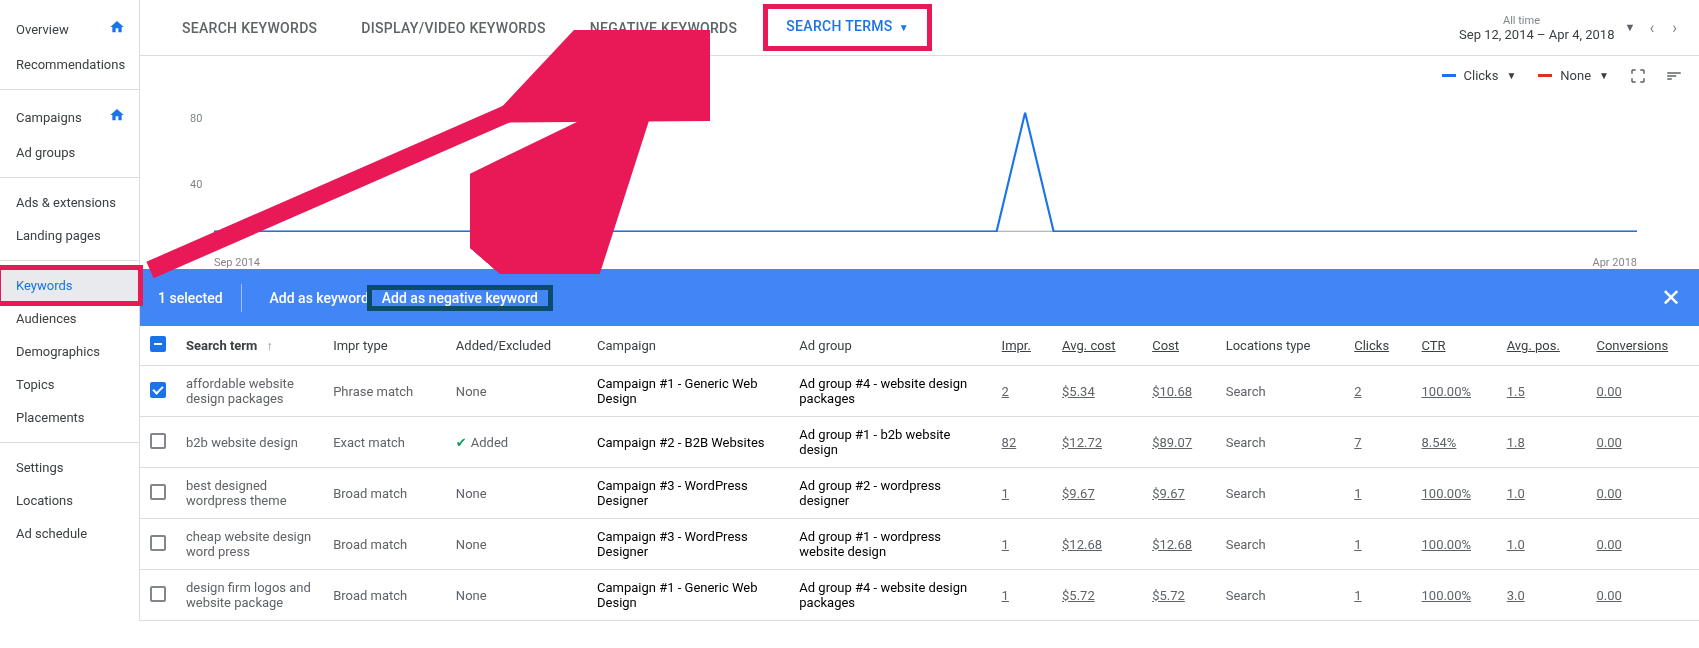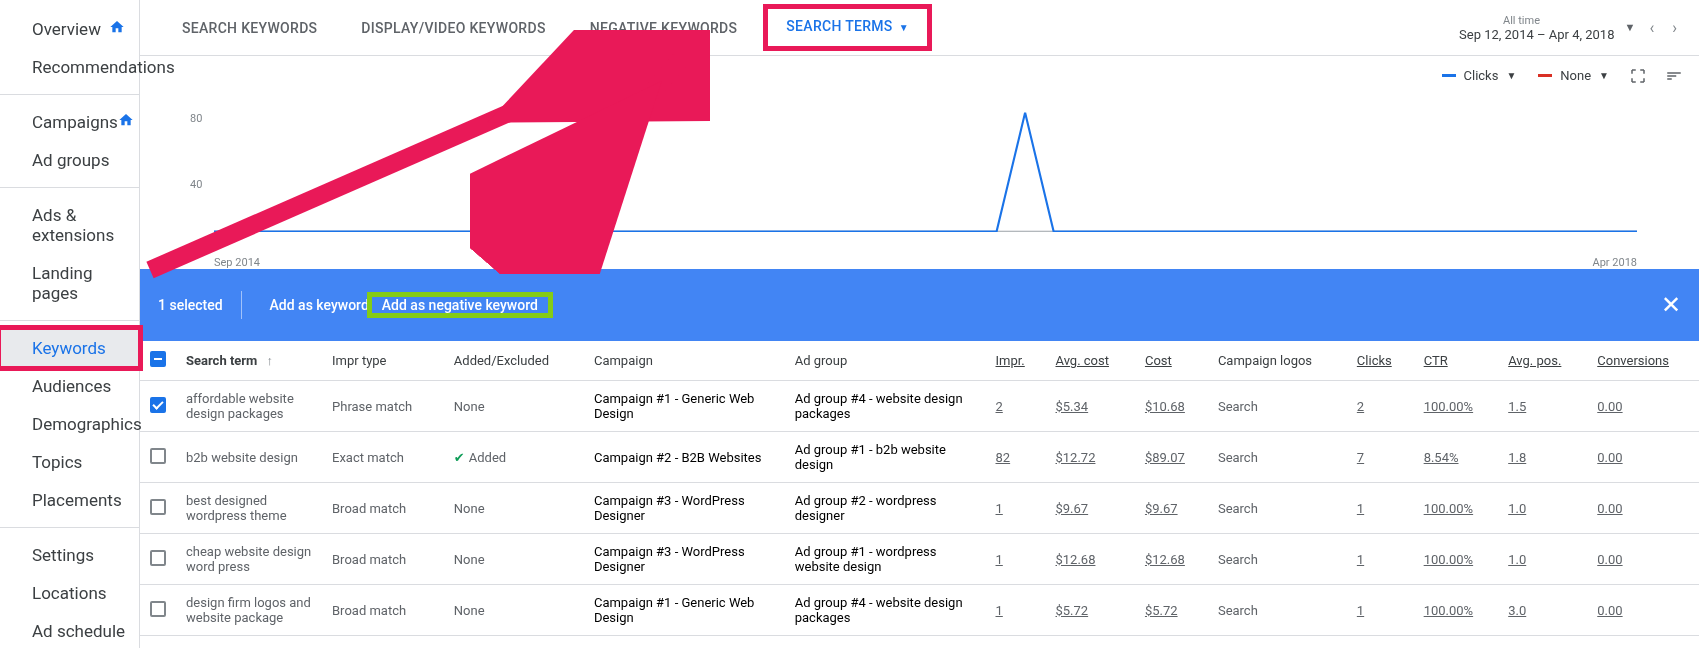--- a/index.html
+++ b/index.html
@@ -13,25 +13,26 @@
   }
   .app { display: flex; }
   .sidebar {
     width: 140px;
     background: #fff;
     border-right: 1px solid #dadce0;
     padding: 10px 0;
     flex-shrink: 0;
   }
   .sb-item {
-    padding: 9px 0 9px 32px;
-    font-size: 17px;
+    padding: 9px 0 9px 16px;
+    font-size: 13px;
     color: #3c4043;
     cursor: pointer;
     display: flex;
+    align-items: center;
     justify-content: space-between;
   }
   .sb-item.active { color: #1a73e8; background: #e8eaed; }
   .sb-sep { border-top: 1px solid #dadce0; margin: 8px 0; }
   .sb-icon { width: 20px; height: 20px; margin-right: 10px; color: #1a73e8; }
   .hl-red { outline: 5px solid #e91958; outline-offset: -1px; position: relative; }
 
   .main { flex: 1; min-width: 0; }
 
   .topbar {
@@ -93,28 +94,28 @@
   }
   .x-label { position: absolute; bottom: 0; font-size: 11px; color: #80868b; }
   .chart-svg { position: absolute; left: 60px; right: 48px; top: 0; bottom: 22px; }
   .chart-svg svg { width: 100%; height: 100%; }
 
   .sel-bar {
     background: #4285f4;
     color: #fff;
     display: flex;
     align-items: center;
-    height: 72px;
+    height: 57px;
     padding: 0 18px;
   }
   .sel-bar .count { font-size: 14px; font-weight: 500; }
   .sel-bar .divider { width: 1px; height: 28px; background: rgba(255,255,255,.5); margin: 0 18px; }
   .sel-bar .action { font-size: 14px; font-weight: 500; cursor: pointer; padding: 0 10px; }
   .sel-bar .close { margin-left: auto; font-size: 24px; cursor: pointer; }
-  .hl-red2 { border: 5px solid #84cc16; padding: 12px 16px; margin-left: -12px; margin-right: -10px;}
+  .hl-red2 { border: 5px solid #0c4a6e; padding: 12px 16px; margin-left: -12px; margin-right: -10px;}
 
   .arrow-svg { position: absolute; pointer-events: none; z-index: 20; }
 
   .table {
     width: 100%; border-collapse: collapse;
   }
   .table th, .table td {
     padding: 10px 10px; font-size: 13px; text-align: left;
     border-bottom: 1px solid #dadce0; vertical-align: middle;
   }
@@ -269,21 +270,21 @@
             <span>Search term</span>
             <span class="sort-arrow">↑</span>
           </th>
           <th>Impr type</th>
           <th>Added/Excluded</th>
           <th>Campaign</th>
           <th>Ad group</th>
           <th class="num">Impr.</th>
           <th class="num">Avg. cost</th>
           <th class="num">Cost</th>
-          <th>Campaign logos</th>
+          <th>Locations type</th>
           <th class="num">Clicks</th>
           <th class="num">CTR</th>
           <th class="num">Avg. pos.</th>
           <th class="num">Conversions</th>
         </tr>
       </thead>
       <tbody id="tbody">
       <tr>
             <td><span class="cb checked"></span></td>
             <td class="st-col">affordable website design packages</td>

